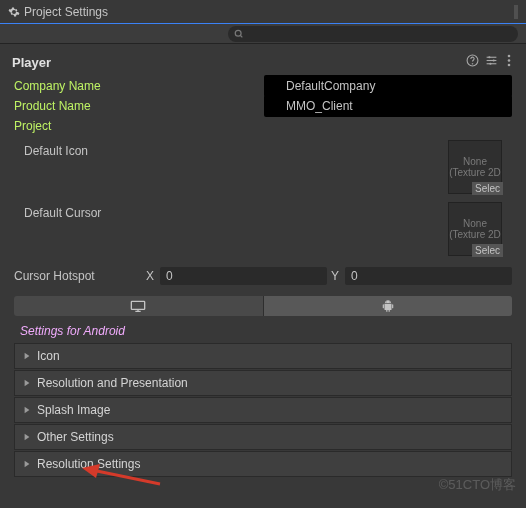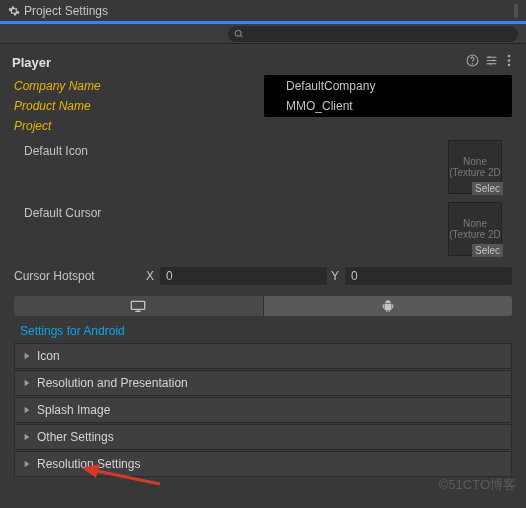--- a/index.html
+++ b/index.html
@@ -1,52 +1,52 @@
 <!DOCTYPE html>
 <html><head>
 <meta charset="utf-8">
 <style>
   * { box-sizing: border-box; margin: 0; padding: 0; font-family: Arial, sans-serif; }
   body { background: #383838; color: #c4c4c4; font-size: 12px; width: 526px; height: 508px; overflow: hidden; position: relative; }
   
-  .tab-bar { background: #383838; height: 24px; display: flex; align-items: center; padding: 0 8px; border-bottom: 3px solid #3b82f6; }
+  .tab-bar { background: #383838; height: 24px; display: flex; align-items: center; padding: 0 8px; border-bottom: 1px solid #3b82f6; }
   .tab-bar .gear { margin-right: 4px; display: flex; }
   .tab-title { color: #c4c4c4; font-size: 12px; }
   .tab-right { margin-left: auto; width: 4px; height: 14px; background: #505050; }
   
   .search-bar { background: #3c3c3c; height: 20px; display: flex; align-items: center; padding: 0 8px; border-bottom: 1px solid #232323; }
   .search-field { flex: 1; margin-left: 220px; background: #2a2a2a; border-radius: 10px; height: 16px; display: flex; align-items: center; padding: 0 6px; }
   .search-field svg { opacity: 0.6; }
   
   .header { display: flex; align-items: center; padding: 10px 12px 6px; }
   .header h1 { color: #e0e0e0; font-size: 13px; font-weight: bold; }
   .header-icons { margin-left: auto; display: flex; gap: 6px; align-items: center; opacity: 0.8; }
   
   .field-row { display: flex; align-items: center; padding: 2px 14px; height: 20px; }
-  .field-label { width: 250px; color: #eab308; font-style: italic; }
+  .field-label { width: 250px; color: #bef264; }
   .field-input { flex: 1; background: #000000; border: none; color: #c4c4c4; padding: 2px 22px; height: 22px; font-size: 12px; border-radius: 2px; }
   
   .icon-section { display: flex; padding: 4px 24px; margin-top: 0; gap: 46px; }
   .icon-label { width: 250px; padding-top: 4px; }
   .icon-box { margin-left: auto; width: 54px; height: 54px; background: #2f2f2f; border: 1px solid #222; display: flex; flex-direction: column; justify-content: center; align-items: center; position: relative; }
   .icon-box-text { font-size: 10px; color: #7a7a7a; text-align: center; line-height: 1.1; }
   .icon-box-select { position: absolute; bottom: -2px; right: -2px; background: #555; font-size: 10px; padding: 1px 3px; color: #c4c4c4; }
   
   .hotspot-row { display: flex; align-items: center; padding: 2px 14px; height: 20px; margin-top: 6px; }
   .hotspot-label { width: 250px; }
   .xy-group { display: flex; flex: 1; gap: 4px; align-items: center; }
   .xy-label { color: #c4c4c4; margin-right: 2px; }
   .xy-input { flex: 1; background: #2a2a2a; border: none; color: #c4c4c4; padding: 2px 6px; height: 18px; font-size: 12px; border-radius: 2px; }
   
   .platform-tabs { display: flex; margin: 10px 14px 0; background: #494949; border-radius: 3px; overflow: hidden; }
   .platform-tab { flex: 1; height: 20px; display: flex; align-items: center; justify-content: center; cursor: pointer; }
   .platform-tab.active { background: #585858; }
   .platform-tab:not(:last-child) { border-right: 1px solid #2e2e2e; }
   
-  .settings-label { padding: 8px 20px 4px; color: #0ea5e9; }
+  .settings-label { padding: 8px 20px 4px; color: #f0abfc; font-style: italic; }
   
   .foldout { margin: 1px 14px 0; background: #3f3f3f; border: 1px solid #2a2a2a; padding: 5px 8px; display: flex; align-items: center; cursor: pointer; }
   .foldout .arrow { margin-right: 6px; display: flex; }
   .foldout-label { color: #d4d4d4; font-size: 12px; }
   
   .watermark { position: absolute; right: 10px; bottom: 14px; color: rgba(255,255,255,0.18); font-size: 13px; pointer-events: none; }
   
   .red-arrow { position: absolute; left: 82px; top: 464px; pointer-events: none; }
 </style>
 </head>

